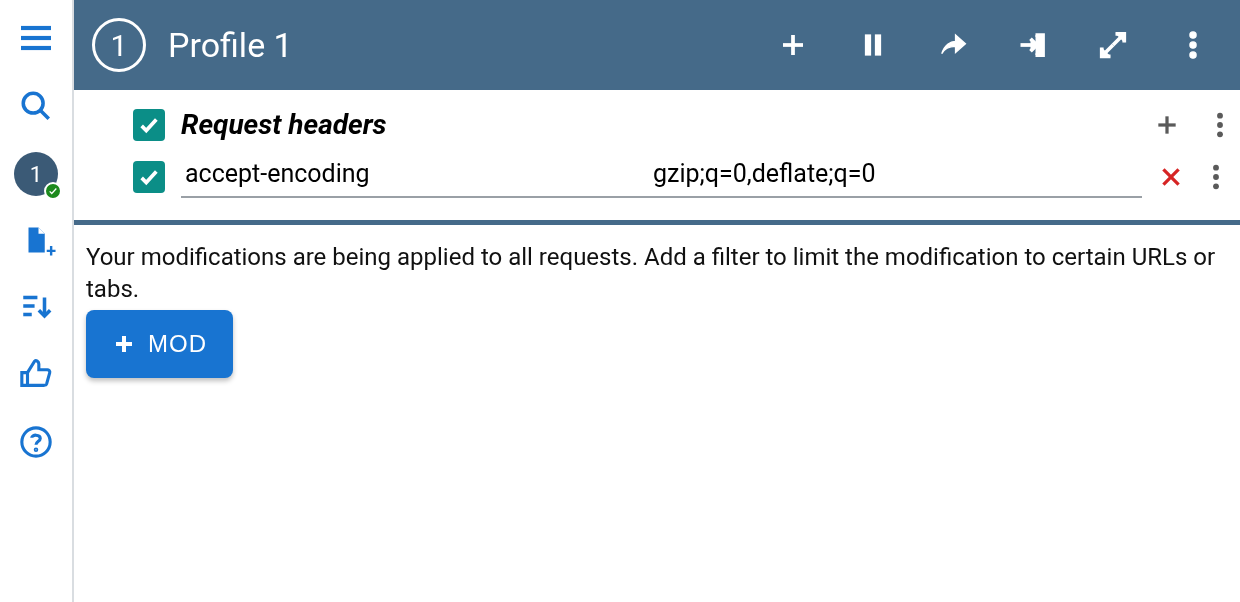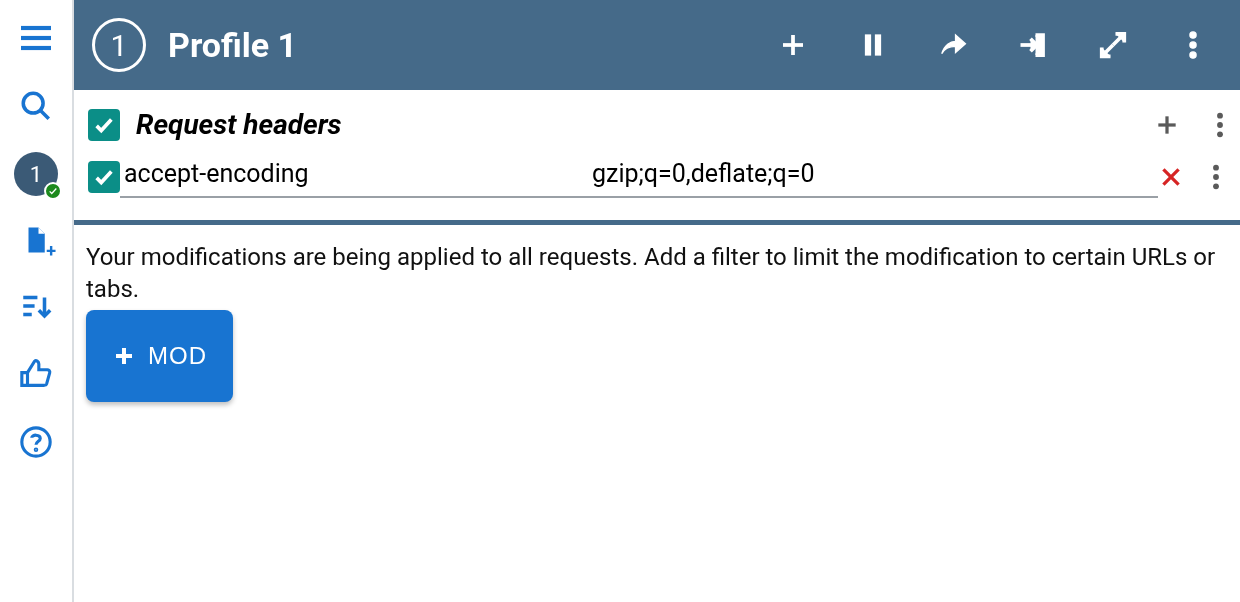--- a/index.html
+++ b/index.html
@@ -84,39 +84,40 @@
   .top-profile-icon {
     width: 54px; height: 54px;
     border: 3px solid #fff;
     border-radius: 50%;
     display: flex; align-items: center; justify-content: center;
     font-size: 30px;
     margin-right: 22px;
   }
   .top-title {
     font-size: 34px;
-    font-weight: 700;
+    font-weight: 400;
     flex: 1;
   }
   .top-actions {
     display: flex;
     align-items: center;
     gap: 46px;
     padding-right: 12px;
   }
   .top-icon {
     width: 34px; height: 34px;
     display: flex; align-items: center; justify-content: center;
     cursor: pointer;
     color: #fff;
   }
   .top-icon svg { width: 30px; height: 30px; stroke: currentColor; fill: currentColor; }
   
   .section {
     padding: 18px 8px 10px 10px;
+    margin-left: 45px;
   }
   .section-head {
     display: flex;
     align-items: center;
     gap: 16px;
     padding: 0 8px 14px 4px;
   }
   .chk {
     width: 32px; height: 32px;
     background: #0b8e87;
@@ -135,21 +136,21 @@
   .section-icons {
     display: flex; align-items: center; gap: 36px;
     color: #5a5a5a;
   }
   .section-icons .ic { cursor: pointer; display: flex; }
   .section-icons svg { width: 26px; height: 26px; }
   
   .header-row {
     display: flex;
     align-items: center;
-    gap: 0;
+    gap: 16px;
     padding: 0 8px 6px 4px;
     justify-content: flex-end;
   }
   .hdr-inputs {
     flex: 1;
     display: flex;
     gap: 28px;
     border-bottom: 2px solid #9aa0a6;
     padding-bottom: 4px;
   }
@@ -190,21 +191,21 @@
     display: flex; gap: 18px;
   }
   .btn {
     background: #1874d1;
     color: #fff;
     font-size: 24px;
     font-weight: 500;
     letter-spacing: 1px;
     border: none;
     border-radius: 8px;
-    padding: 32px 26px;
+    padding: 20px 26px;
     display: flex; align-items: center; gap: 12px;
     cursor: pointer;
     box-shadow: 0 3px 5px rgba(0,0,0,0.25);
   }
   .btn svg { width: 24px; height: 24px; fill: #fff; stroke: #fff; }
 </style>
 </head>
 <body>
 
 <div class="app">

